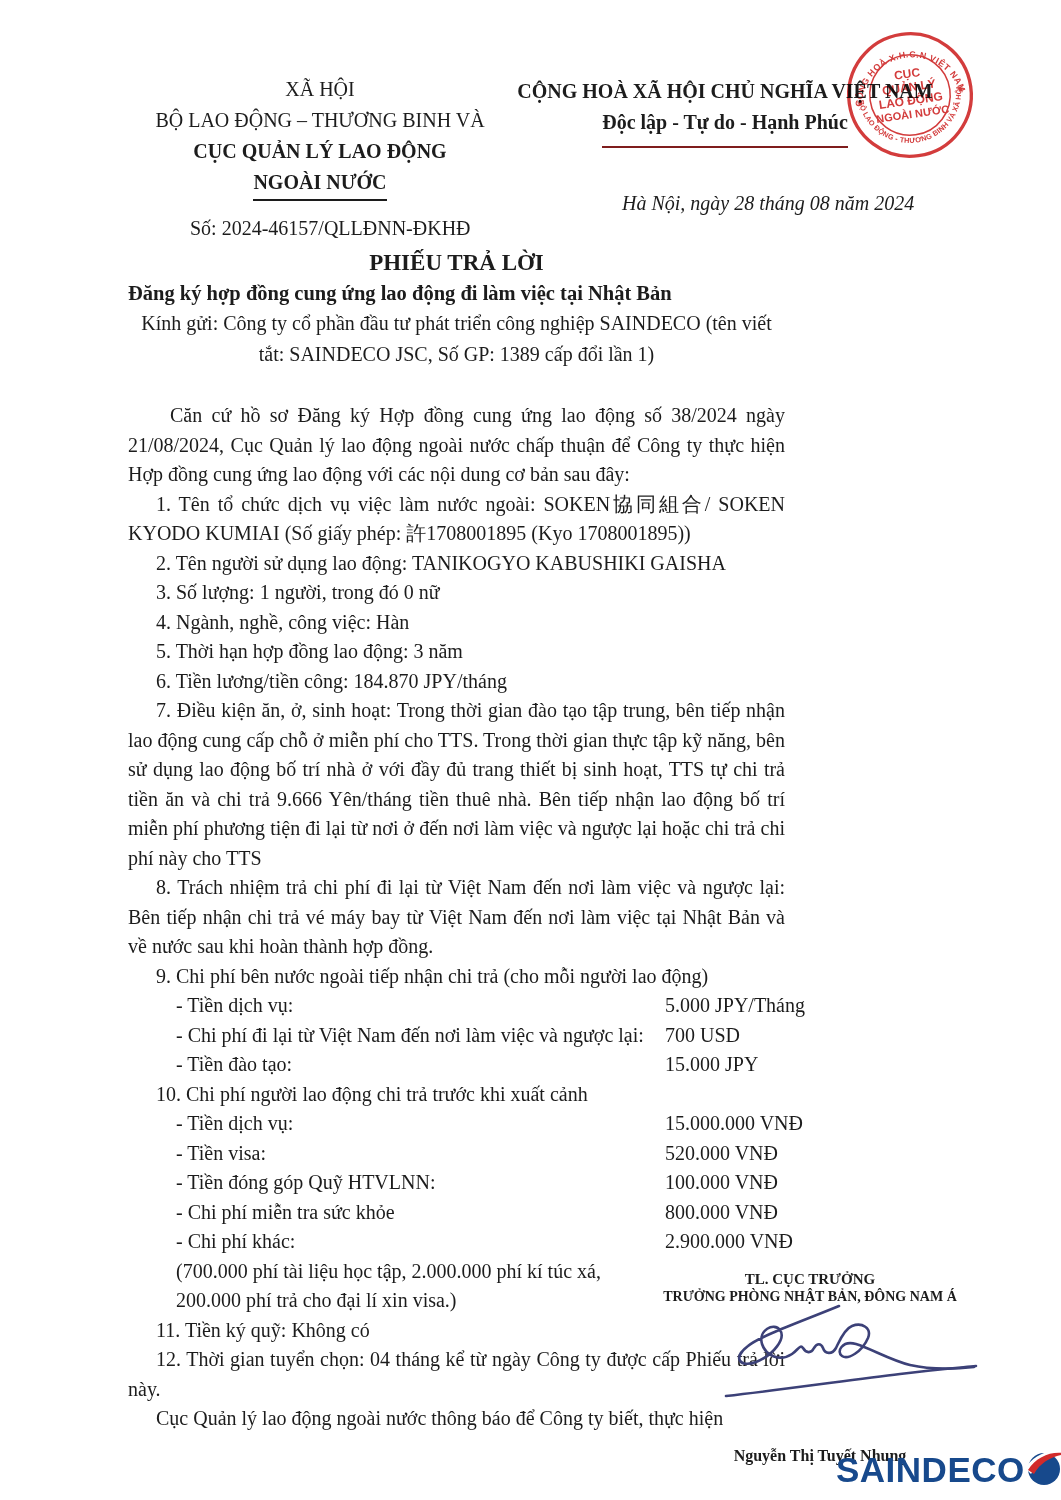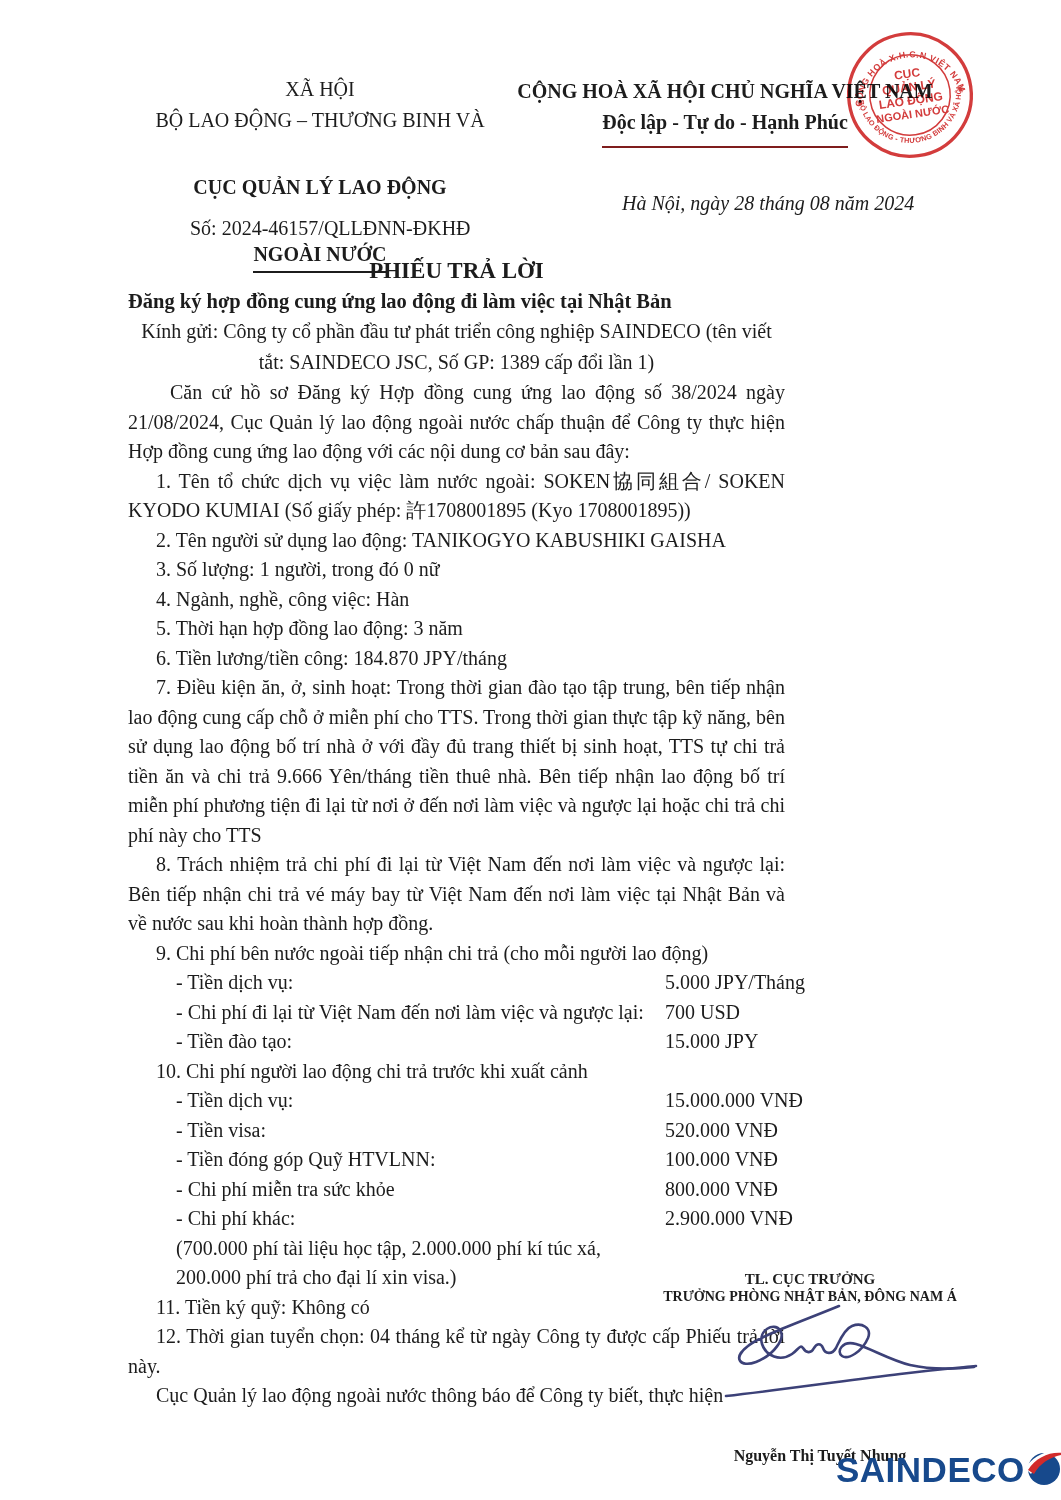--- a/index.html
+++ b/index.html
@@ -7,41 +7,41 @@
   .page {
     position:relative; width:1061px; height:1500px; background:#ffffff;
     font-family:"Liberation Serif","DejaVu Serif",serif;
     color:#1c1c1c; overflow:hidden;
   }
   
   .org-left {
     position:absolute; left:128px; top:74px; width:384px;
     text-align:center; font-size:20px; line-height:31px;
   }
-  .org-left .bold { font-weight:bold;margin-top:36px; }
+  .org-left .bold { font-weight:bold; }
   .org-left .underlined { display:inline-block; border-bottom:2px solid #1c1c1c; padding-bottom:1px; }
   .doc-number { position:absolute; left:190px; top:217px; font-size:20px; }
   .org-right {
     position:absolute; left:512px; top:76px; width:426px;
     text-align:center; font-size:20px; line-height:31px; font-weight:bold;
   }
   .org-right .underlined { display:inline-block; border-bottom:2px solid #7f1d1d; padding-bottom:8px; }
   .date-line { position:absolute; left:622px; top:192px; font-size:20px; font-style:italic; }
   
   .stamp { position:absolute; left:842px; top:27px; width:136px; height:136px;
            mix-blend-mode:multiply; opacity:.92; transform:rotate(-8deg); }
   .stamp text { font-family:"Liberation Sans","DejaVu Sans",sans-serif; font-weight:bold; }
   
-  .main { position:absolute; left:0; top:256px; width:887px; padding:0 102px 0 128px; }
+  .main { position:absolute; left:0; top:248px; width:887px; padding:0 102px 0 128px; }
   .doc-title  { text-align:center; font-weight:bold; font-size:23px; line-height:30px; }
   .doc-subtitle { text-align:left; font-weight:bold; font-size:20.5px; line-height:30px; }
   .recipient { text-align:center; font-size:20px; line-height:31px; }
   .para { font-size:20px; line-height:29.5px; text-align:justify; }
   .para.ind28 { text-indent:28px; }
-  .para.ind42 { text-indent:42px; }
+  .para.ind42 { text-indent:42px;margin-top:31px; }
   .fee-row { position:relative; font-size:20px; line-height:29.5px; padding-left:48px; }
   .fee-value { position:absolute; left:537px; top:0; white-space:nowrap; }
   .note-line { font-size:20px; line-height:29.5px; padding-left:48px; }
   
   .sig-title1 { position:absolute; left:640px; top:1270px; width:340px; text-align:center;
                 font-weight:bold; font-size:15px; line-height:18px; }
   .sig-title2 { position:absolute; left:640px; top:1288px; width:340px; text-align:center;
                 font-weight:bold; font-size:14px; line-height:17px; white-space:nowrap; }
   .sig-ink { position:absolute; left:700px; top:1298px; }
   .sig-name { position:absolute; left:690px; top:1400px; width:260px; text-align:center;

